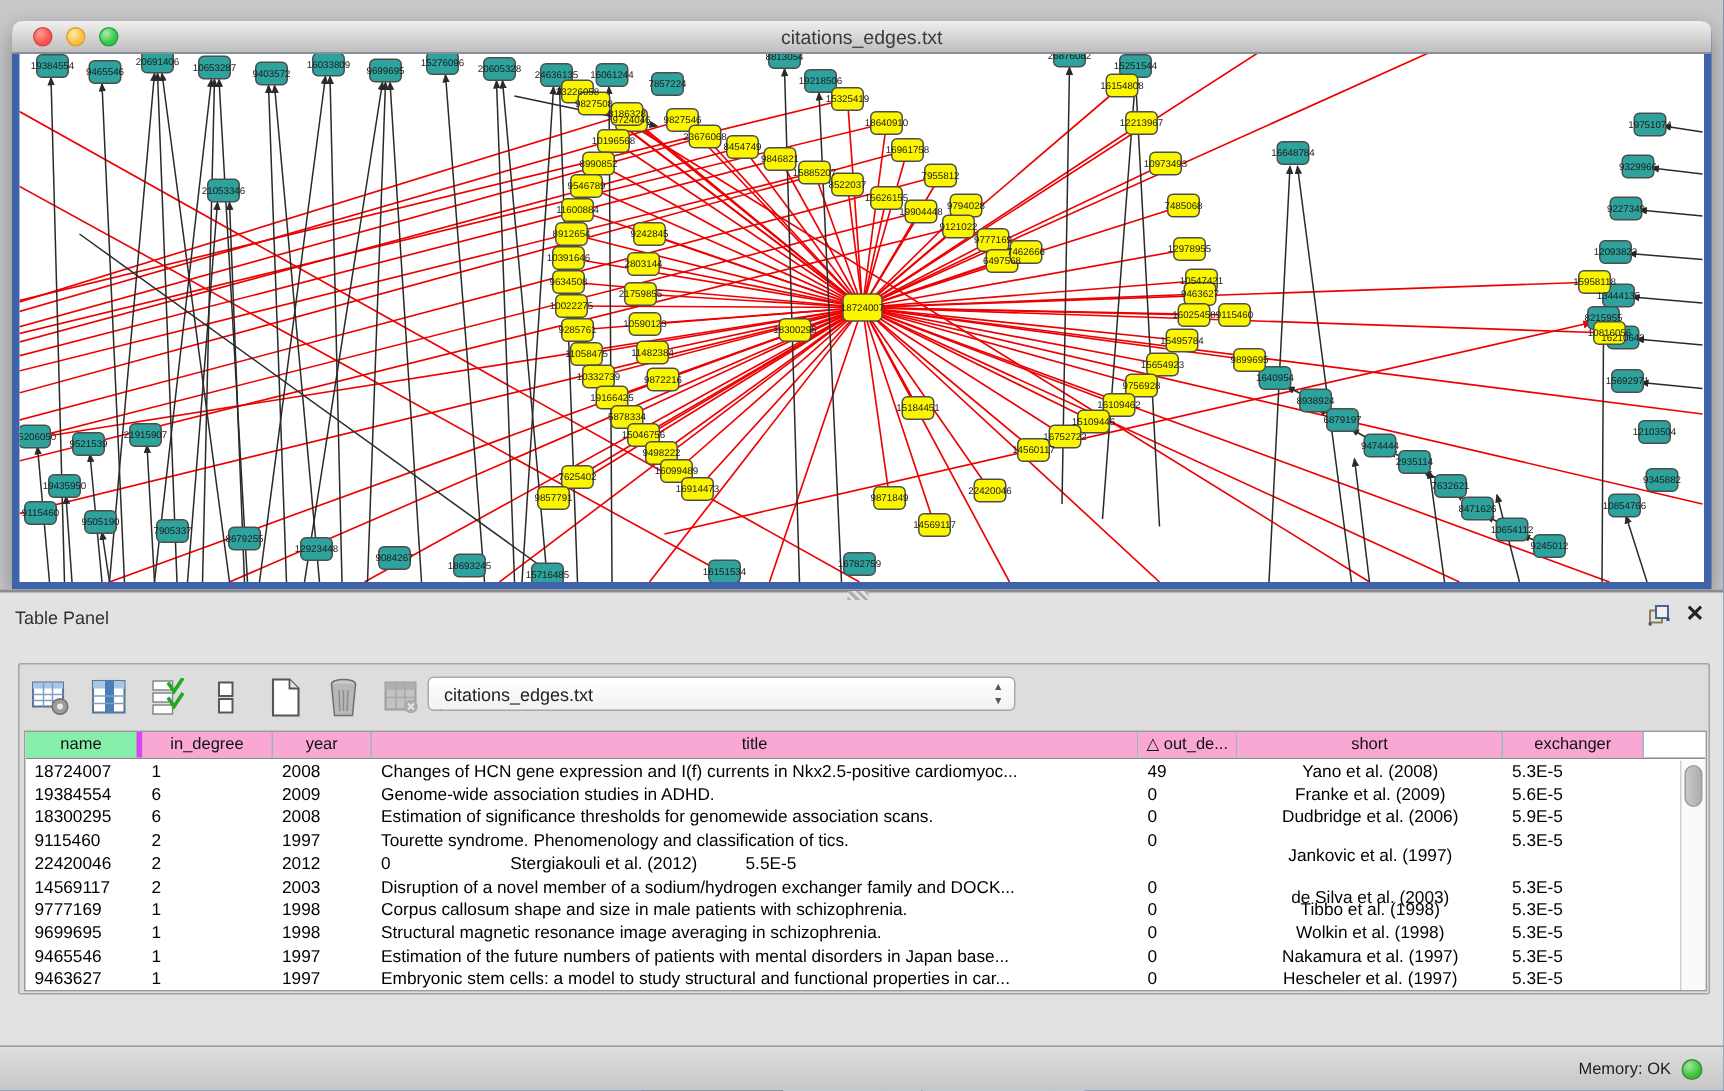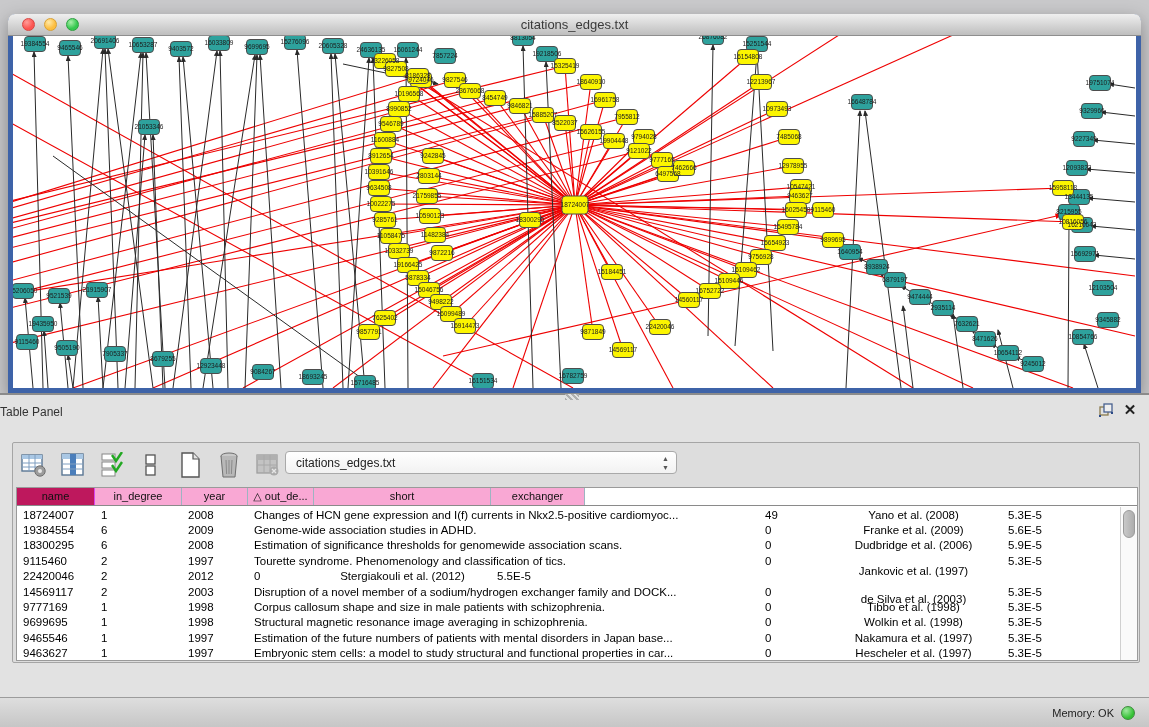--- a/index.html
+++ b/index.html
@@ -22,42 +22,42 @@
   #canvas-wrap { position:absolute; left:5px; top:22px; width:1123px; height:352px;
     background:#FFFFFF; overflow:hidden; }
   #graph-svg { display:block; }
   .node-label { font-family:"Liberation Sans",sans-serif; font-size:6.5px; fill:#1C1C1C; }
 
   
   #table-panel { position:absolute; left:0; top:393px; width:1149px; height:304px;
     background:#E2E2E2; border-top:2px solid #8B8B8B; }
   #panel-grip { position:absolute; left:565px; top:-1px; width:14px; height:6px;
     background:repeating-linear-gradient(45deg,#AFAFAF 0 2px,#E2E2E2 2px 4px); }
-  #panel-title { position:absolute; left:0; top:10px; font-size:12px; color:#333; }
+  #panel-title { position:absolute; left:10px; top:10px; font-size:12px; color:#333; }
   #panel-float { position:absolute; right:34px; top:8px; width:18px; height:18px; cursor:pointer; background:none; border:none; }
   #panel-close { position:absolute; right:10px; top:6px; width:18px; height:18px; background:none; border:none;
     font-size:15px; font-weight:bold; color:#222; cursor:pointer; line-height:18px; }
 
   #sub-panel { position:absolute; left:12px; top:47px; width:1128px; height:221px;
     background:#DDDDDD; border:1px solid #A5A5A5; border-radius:2px; }
   #toolbar { position:absolute; left:6px; top:3px; height:38px; display:flex; align-items:center; gap:9px; }
   .tb-btn { width:30px; height:30px; border:none; background:none; display:flex;
     align-items:center; justify-content:center; cursor:pointer; }
   .fx { font-family:"DejaVu Serif", serif; font-style:italic; font-size:15px; color:#222; }
   #table-select { position:absolute; left:272px; top:8px; width:392px; height:23px;
     background:linear-gradient(#FFFFFF,#F2F2F2); border:1px solid #A9A9A9; border-radius:4px;
     font-size:12px; color:#222; text-align:left; padding-left:10px; cursor:pointer; position:absolute; }
   #table-select .arrows { position:absolute; right:7px; top:2px; font-size:7px; color:#555; line-height:9px; }
 
   #table-box { position:absolute; left:3px; top:44px; width:1122px; height:174px;
     background:#FFF; border:1px solid #9A9A9A; overflow:hidden; }
   #hdr-row { display:flex; height:18px; border-bottom:1px solid #8A8A8A; background:#FFF; }
   .hdr-cell { background:#f9a8d4; border-right:1px solid #9DB4C1; font-size:11px;
     color:#111; text-align:center; line-height:17px; overflow:hidden; white-space:nowrap; cursor:pointer; }
-  .hdr-cell.gray { background:#be185d; border-right:1px solid #d946ef; }
+  .hdr-cell.gray { background:#86efac; border-right:4px solid #d946ef; }
   #rows { position:absolute; left:0; top:19px; right:17px; bottom:0; overflow:hidden; }
   .trow { display:flex; height:15.4px; align-items:center; cursor:default; }
   .tcell { font-size:11.5px; color:#000; padding-left:6px; overflow:hidden;
     white-space:nowrap; }
   .tcell.center { text-align:center; padding-left:0; }
   #vscroll { position:absolute; right:0; top:19px; width:17px; bottom:0;
     background:#FAFAFA; border-left:1px solid #D0D0D0; }
   #vthumb { position:absolute; left:2px; top:3px; width:12px; height:28px;
     background:linear-gradient(90deg,#C9C9C9,#ADADAD); border:1px solid #9A9A9A; border-radius:6px; cursor:pointer; }
 
@@ -596,20 +596,21 @@
     <button id="table-select">
       <span>citations_edges.txt</span>
       <span class="arrows">▲<br>▼</span>
     </button>
 
     <div id="table-box">
       <div id="hdr-row">
           <div class="hdr-cell gray" style="width: 78px;">name</div>
           <div class="hdr-cell" style="width: 87px;">in_degree</div>
           <div class="hdr-cell" style="width: 66px;">year</div>
+          <div class="hdr-cell" style="width: 511px;">title</div>
           <div class="hdr-cell" style="width: 66px;">△ out_de...</div>
           <div class="hdr-cell" style="width: 177px;">short</div>
           <div class="hdr-cell" style="width: 94px;">exchanger</div>
         </div>
       <div id="rows">
           <div class="trow">
             <div class="tcell" style="width: 78px;">18724007</div>
             <div class="tcell" style="width: 87px;">1</div>
             <div class="tcell" style="width: 66px;">2008</div>
             <div class="tcell" style="width: 511px;">Changes of HCN gene expression and I(f) currents in Nkx2.5-positive cardiomyoc...</div>

